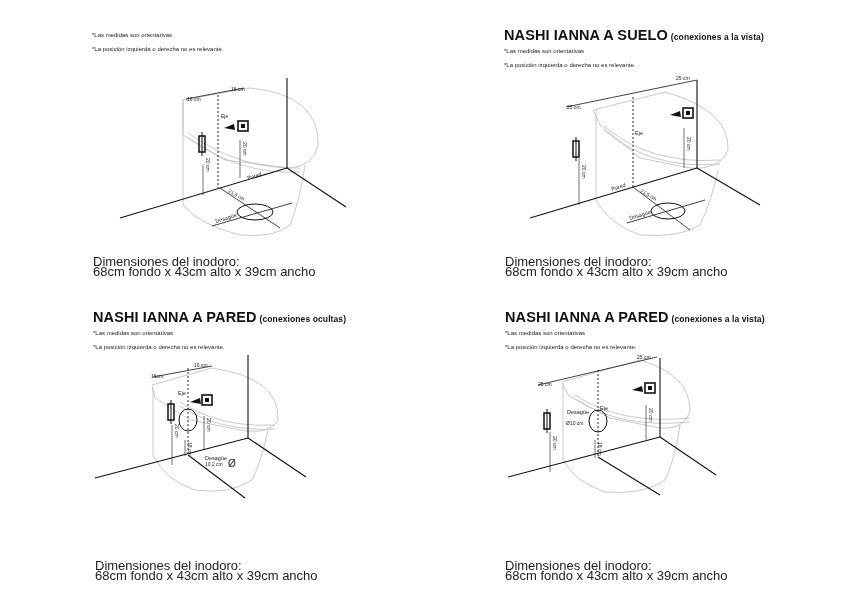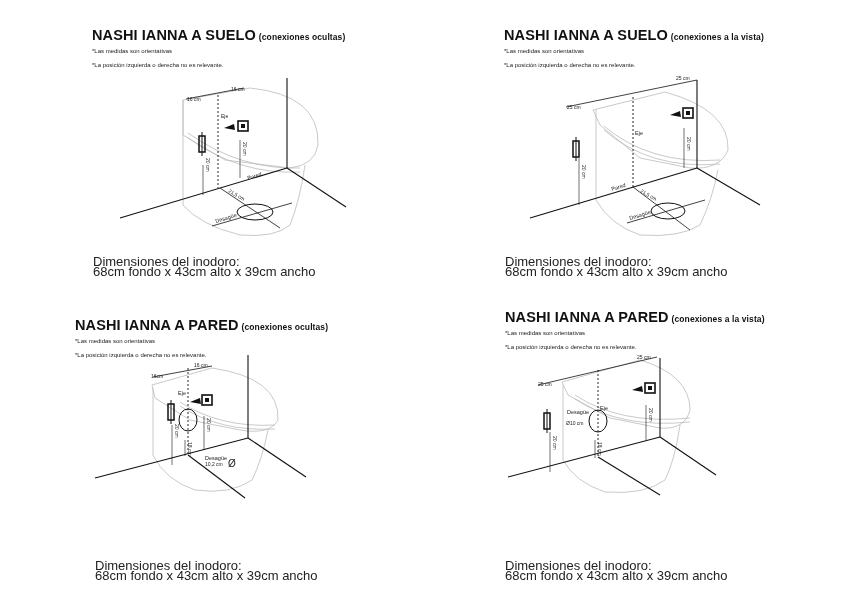--- a/index.html
+++ b/index.html
@@ -10,21 +10,20 @@
   .note{font-size:6px;color:#222;margin-top:5px;}
   .note + .note{margin-top:8px;}
   .dims{position:absolute;font-size:13px;line-height:10px;color:#222;}
   svg{position:absolute;overflow:visible;}
   svg text{font-family:"Liberation Sans",sans-serif;fill:#222;}
 </style>
 </head>
 <body>
 
 <div class="panel" style="left:92px;top:27px;">
-  <div class="title"><span>NASHI IANNA A SUELO</span><span class="sub">(conexiones ocultas)</span></div>
   <div class="note">*Las medidas son orientativas</div>
   <div class="note">*La posición izquierda o derecha no es relevante.</div>
 </div>
 <svg style="left:0;top:0;" width="865" height="600">
 
   <g stroke="#bbb" fill="none" stroke-width="0.8">
     <path d="M183,100 L250,88 Q320,95 318,145 Q315,165 290,168 L225,160 L183,135 Z"></path>
     <path d="M183,100 L183,205 Q200,225 240,235 Q275,238 290,225 Q300,200 305,165"></path>
     <path d="M188,133 Q240,170 300,168"></path>
     <path d="M188,138 Q240,175 300,172"></path>
@@ -109,21 +108,21 @@
   <text x="582" y="165" font-size="5" transform="rotate(90 582 165)">20 cm</text>
   <text x="612" y="191" font-size="5.5" transform="rotate(-17 612 191)">Pared</text>
   <text x="640" y="192" font-size="5" transform="rotate(30 640 192)">21,5 cm</text>
   <text x="630" y="220" font-size="5.5" transform="rotate(-17 630 220)">Desagüe</text>
 </svg>
 <div class="dims" style="left:505px;top:257px;">
   <div>Dimensiones del inodoro:</div>
   <div>68cm fondo x 43cm alto x 39cm ancho</div>
 </div>
 
-<div class="panel" style="left:75px;top:309px;margin-top:8px;">
+<div class="panel" style="left:93px;top:309px;">
   <div class="title"><span>NASHI IANNA A PARED</span><span class="sub">(conexiones ocultas)</span></div>
   <div class="note">*Las medidas son orientativas</div>
   <div class="note">*La posición izquierda o derecha no es relevante.</div>
 </div>
 <svg style="left:0;top:0;" width="865" height="600">
   <g stroke="#bbb" fill="none" stroke-width="0.8">
     <path d="M152,385 L212,368 Q280,378 278,420 Q270,435 240,430 L190,420 L155,398 Z"></path>
     <path d="M153,388 L153,455 Q165,480 195,490 Q230,495 252,480 Q262,460 268,430"></path>
     <path d="M180,402 Q220,428 275,425"></path>
     <path d="M180,406 Q220,432 275,429"></path>

